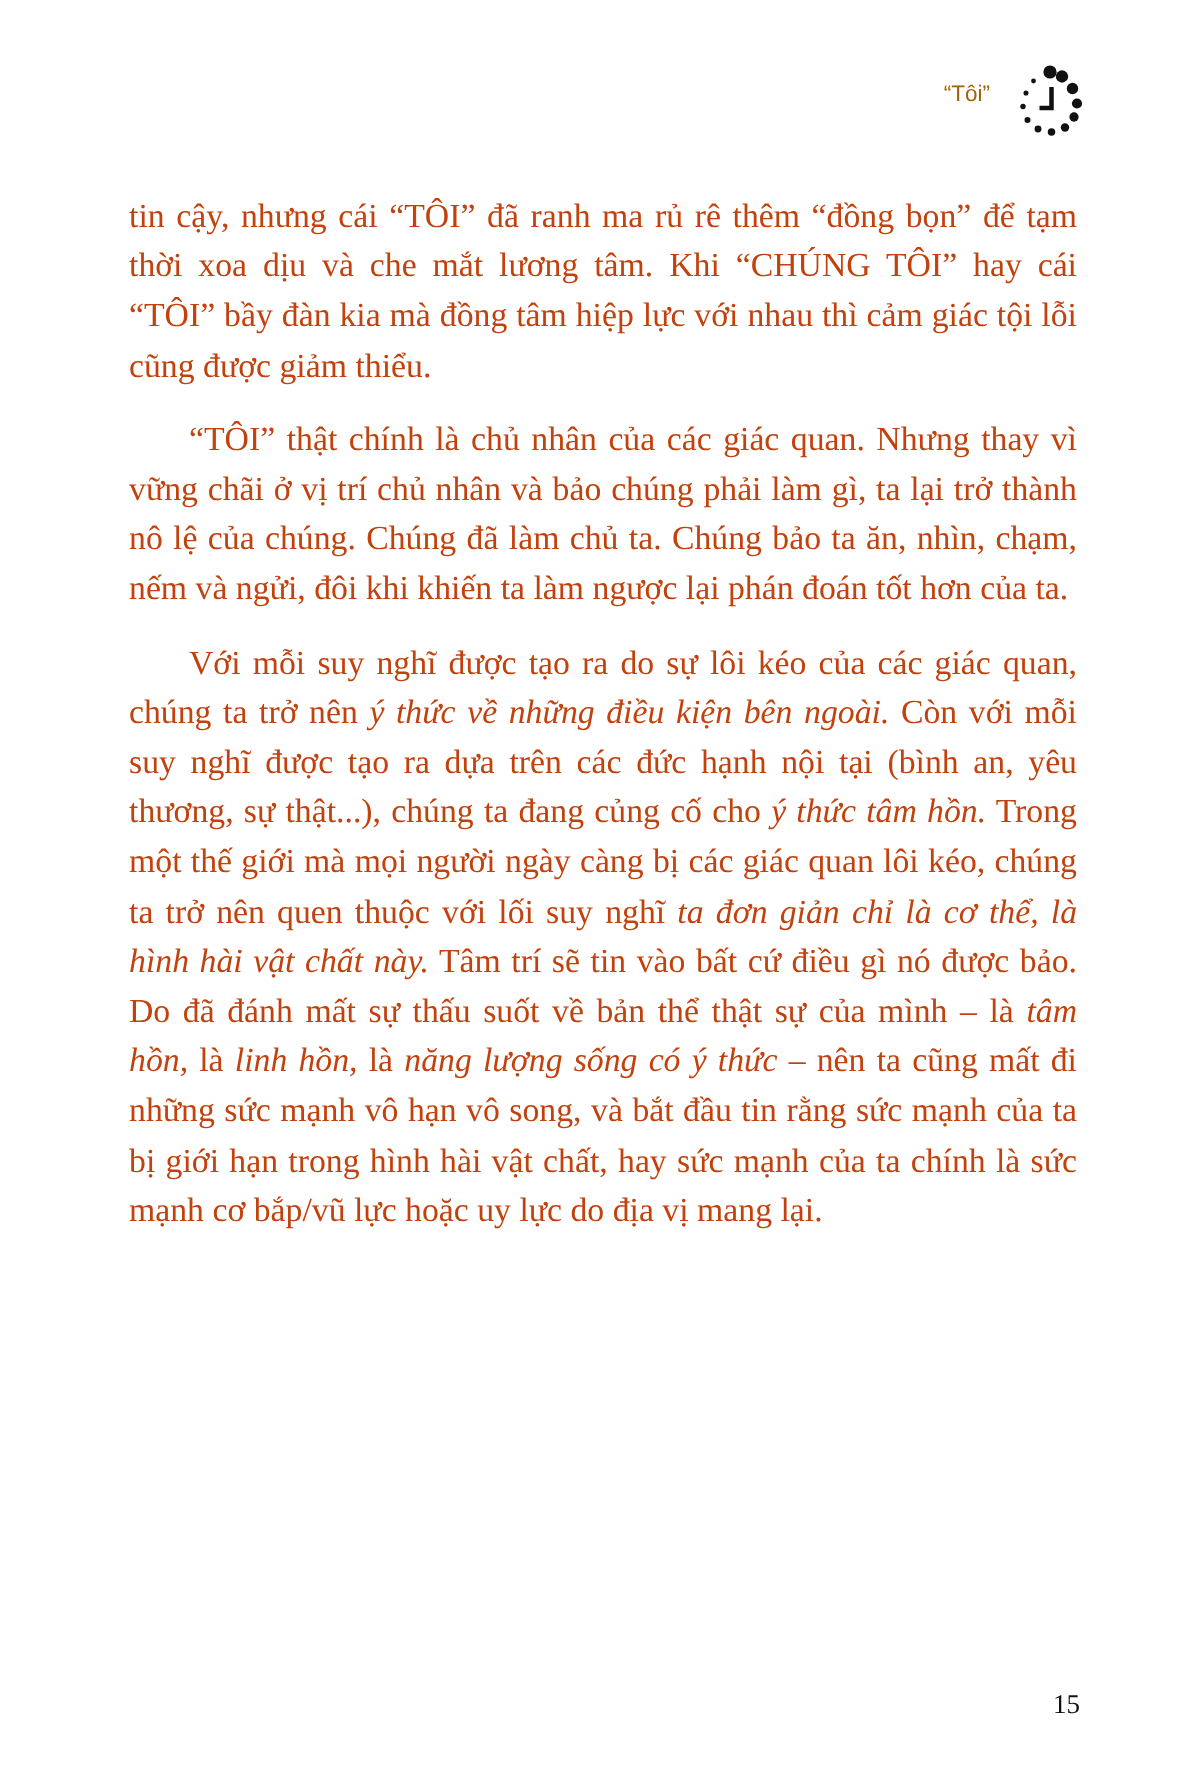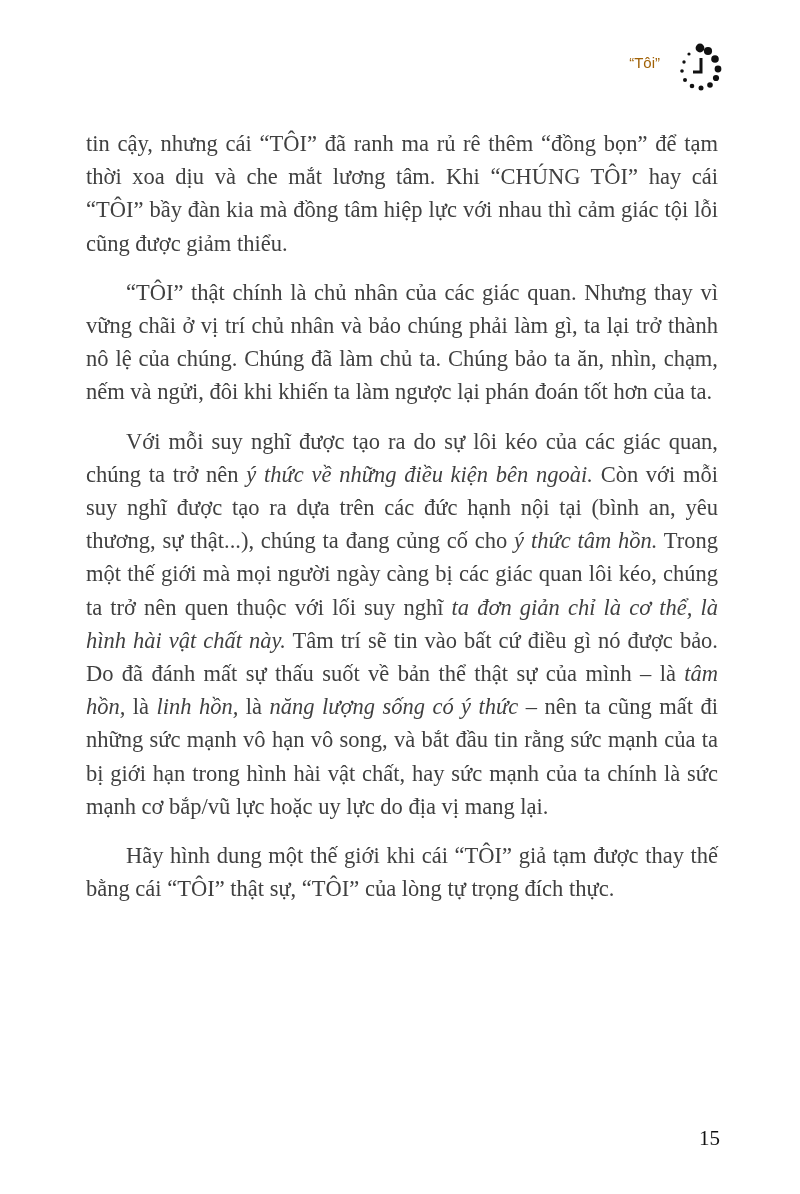--- a/index.html
+++ b/index.html
@@ -6,28 +6,28 @@
   body { width: 800px; height: 1194px; position: relative; overflow: hidden; }
   .page { position: absolute; left: 0; top: 0; width: 800px; height: 1194px; background: #fff; }
   .running-head {
     position: absolute; top: 54px; left: 600px; width: 60px; text-align: right;
     font-family: "Liberation Sans", sans-serif; font-size: 15px; color: #a16207;
   }
   .clock-icon { position: absolute; left: 672px; top: 40px; width: 56px; height: 56px; }
   .body-text {
     position: absolute; left: 86px; top: 127px; width: 632px;
     font-family: "Liberation Serif", serif; font-size: 22.5px; line-height: 33.2px;
-    color: #404040; text-align: justify;
+    color: #c2410c; text-align: justify;
   }
   .body-text p { margin: 0 0 16px 0; text-indent: 40px; }
   .body-text p.cont { text-indent: 0; }
   .body-text em { font-style: italic; margin-top: 16px; }
   .page-number {
     position: absolute; top: 1126px; left: 680px; width: 40px; text-align: right;
-    font-family: "Liberation Serif", serif; font-size: 21px; color: #111;
+    font-family: "Liberation Serif", serif; font-size: 18px; color: #111;
   }
 </style>
 </head>
 <body>
 
 <div class="page">
   <div class="running-head">“Tôi”</div>
 
   <svg class="clock-icon" viewBox="0 0 56 56">
 
@@ -44,17 +44,16 @@
     <circle cx="36" cy="11" r="4.1" fill="#111"></circle>
     <circle cx="28" cy="8" r="4.4" fill="#111"></circle>
 
     <path d="M29 18 L29 32 L21 32" stroke="#111" stroke-width="3" fill="none"></path>
   </svg>
 
   <div class="body-text">
     <p class="cont"><span>tin cậy, nhưng cái “TÔI” đã ranh ma rủ rê thêm “đồng bọn” để tạm thời xoa dịu và che mắt lương tâm. Khi “CHÚNG TÔI” hay cái “TÔI” bầy đàn kia mà đồng tâm hiệp lực với nhau thì cảm giác tội lỗi cũng được giảm thiểu.</span></p>
     <p><span>“TÔI” thật chính là chủ nhân của các giác quan. Nhưng thay vì vững chãi ở vị trí chủ nhân và bảo chúng phải làm gì, ta lại trở thành nô lệ của chúng. Chúng đã làm chủ ta. Chúng bảo ta ăn, nhìn, chạm, nếm và ngửi, đôi khi khiến ta làm ngược lại phán đoán tốt hơn của ta.</span></p>
     <p><span>Với mỗi suy nghĩ được tạo ra do sự lôi kéo của các giác quan, chúng ta trở nên </span><em>ý thức về những điều kiện bên ngoài.</em><span> Còn với mỗi suy nghĩ được tạo ra dựa trên các đức hạnh nội tại (bình an, yêu thương, sự thật...), chúng ta đang củng cố cho </span><em>ý thức tâm hồn.</em><span> Trong một thế giới mà mọi người ngày càng bị các giác quan lôi kéo, chúng ta trở nên quen thuộc với lối suy nghĩ </span><em>ta đơn giản chỉ là cơ thể, là hình hài vật chất này.</em><span> Tâm trí sẽ tin vào bất cứ điều gì nó được bảo. Do đã đánh mất sự thấu suốt về bản thể thật sự của mình – là </span><em>tâm hồn,</em><span> là </span><em>linh hồn,</em><span> là </span><em>năng lượng sống có ý thức</em><span> – nên ta cũng mất đi những sức mạnh vô hạn vô song, và bắt đầu tin rằng sức mạnh của ta bị giới hạn trong hình hài vật chất, hay sức mạnh của ta chính là sức mạnh cơ bắp/vũ lực hoặc uy lực do địa vị mang lại.</span></p>
-    <p><span>Hãy hình dung một thế giới khi cái “TÔI” giả tạm được thay thế bằng cái “TÔI” thật sự, “TÔI” của lòng tự trọng đích thực.</span></p>
   </div>
 
   <div class="page-number">15</div>
 </div>
 
 </body></html>

